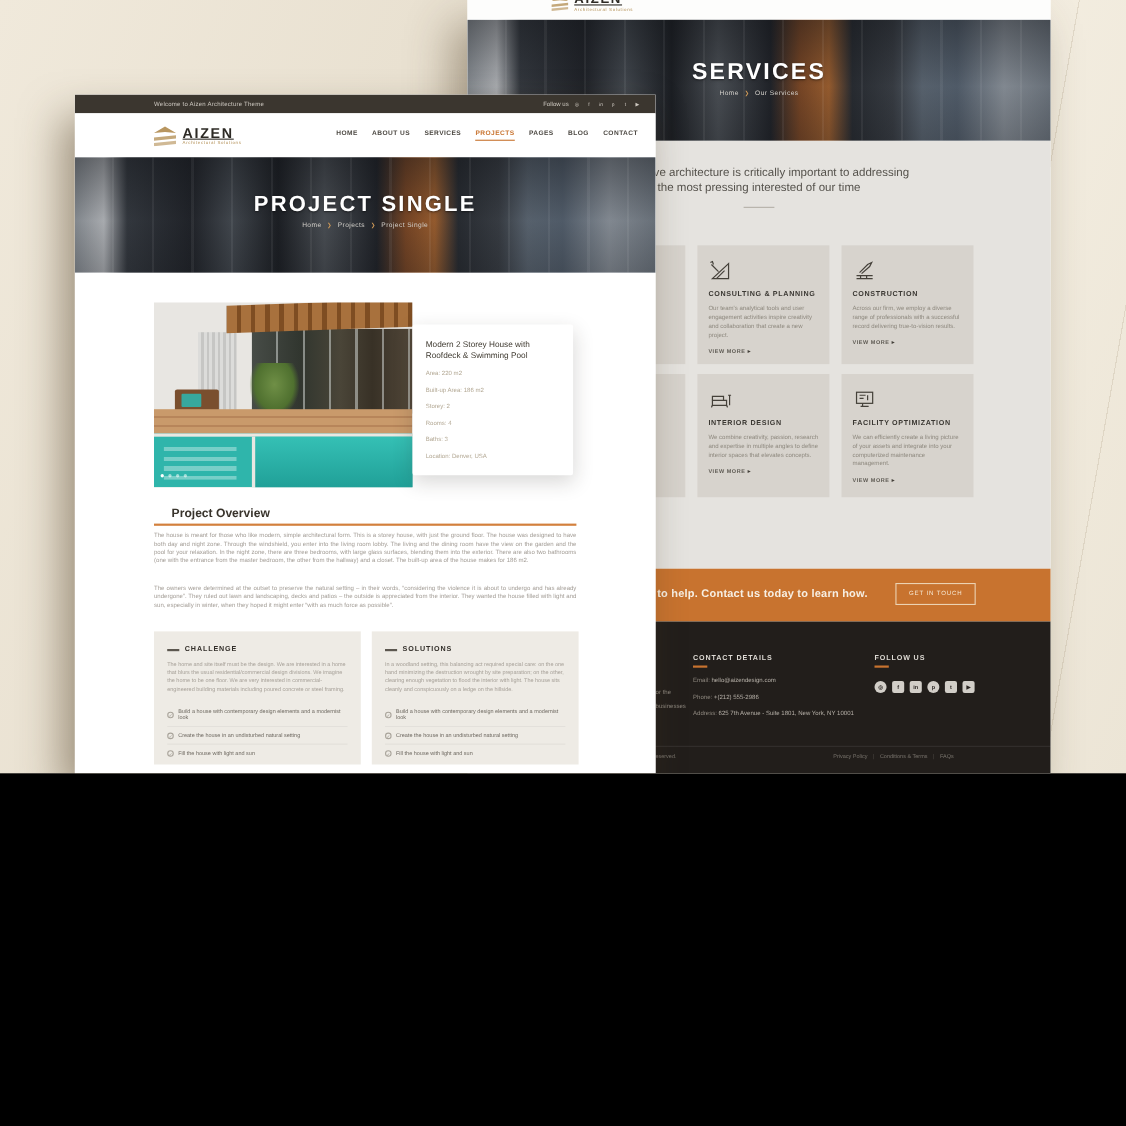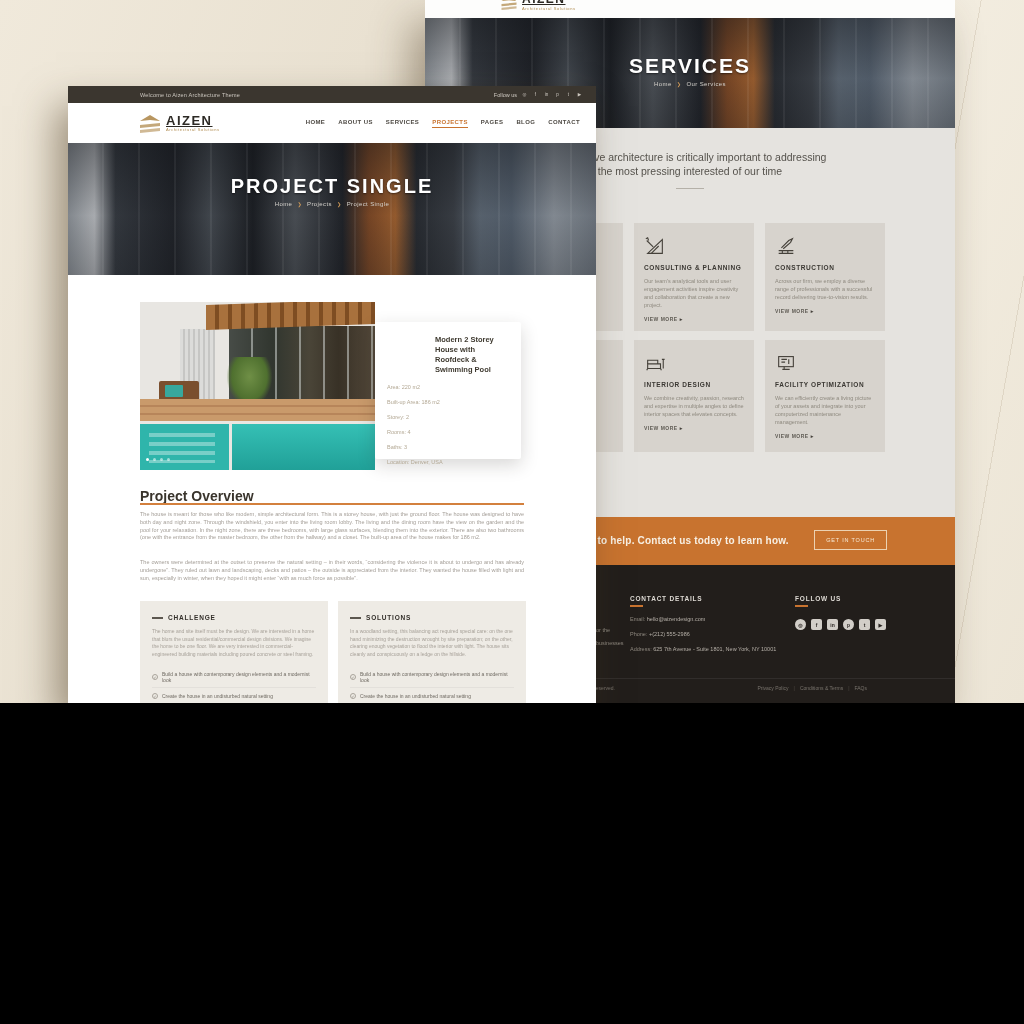--- a/index.html
+++ b/index.html
@@ -64,21 +64,21 @@
 
   
   .front { left:68px; top:86px; width:528px; height:617px; box-shadow:-12px 20px 36px rgba(75,58,32,.5); overflow:hidden; }
   .fp-topbar { height:17px; background:#3b362f; display:flex; align-items:center; color:#cdc8c0; font-size:5.5px; }
   .fp-topbar .welcome { margin-left:72px; letter-spacing:.2px; }
   .fp-topbar .right { margin-left:auto; margin-right:13px; display:flex; align-items:center; gap:4px; }
   .tico { display:inline-flex; align-items:center; justify-content:center; width:7px; height:7px; font-size:4.5px; color:#cdc8c0; }
   .fp-header { height:40px; background:#fff; display:flex; align-items:center; padding:0 16px 0 70px; }
   .fp-nav { margin-left:auto; display:flex; gap:13px; font-size:6px; font-weight:bold; letter-spacing:.4px; color:#4c4842; }
   .fp-nav .active { color:#c8732f; border-bottom:1px solid #c8732f; padding-bottom:2px; }
-  .fp-hero { height:132px; }
+  .fp-hero { height:105px; }
   .fp-hero .hero-title { padding-top:32px; font-size:20px; }
   .fp-body { position:relative; height:455px; background:#fff; }
   .photo { position:absolute; left:72px; top:27px; width:235px; height:168px; background:#e8e6e2; overflow:hidden; }
   .pergola { position:absolute; left:28%; top:0; width:72%; height:25px;
     background:repeating-linear-gradient(90deg,#a8713d 0 9px,#7e4d22 9px 13px); transform:skewY(-2deg); }
   .curtain { position:absolute; left:17%; top:16%; width:15%; height:46%;
     background:repeating-linear-gradient(90deg,#dcdcda 0 3px,#c6c6c4 3px 5px); }
   .glass { position:absolute; left:38%; top:14%; width:62%; height:46%;
     background:linear-gradient(90deg,#474c47 0%,#31362f 30%,#4a4538 55%,#383126 75%,#53483a 100%); }
   .glass::after { content:""; position:absolute; inset:0;
@@ -94,23 +94,23 @@
   .pool::before { content:""; position:absolute; left:0; top:0; width:100%; height:3px; background:#e9e7e2; }
   .pool::after { content:""; position:absolute; left:38%; top:3px; width:62%; height:100%;
     background:linear-gradient(180deg,#35c0b5, #1f9e96); border-left:3px solid #e9e7e2; }
   .pool-steps { position:absolute; left:4%; top:78%; width:28%; height:18%;
     background:repeating-linear-gradient(180deg, rgba(255,255,255,.35) 0 4px, transparent 4px 9px); z-index:2; }
   .dots { position:absolute; left:78px; top:183px; display:flex; gap:4px; z-index:3; }
   .dot { width:3px; height:3px; border-radius:50%; background:rgba(255,255,255,.55); }
   .dot.on { background:#fff; }
   .infocard { position:absolute; left:307px; top:47px; width:146px; height:137px; background:#fff;
     box-shadow:0 6px 18px rgba(40,35,25,.18); border-radius:2px; padding:13px 12px; z-index:4; }
-  .infocard h3 { font-size:7.5px; line-height:10px; font-weight:bold; color:#3f3a30;margin-left:48px; }
+  .infocard h3 { font-size:7.5px; line-height:10px; font-weight:normal; color:#3f3a30; }
   .detail { margin-top:9px; font-size:5.5px; color:#b3a894; }
-  .ov-h { position:absolute; left:72px; top:213px; font-size:14px; font-weight:bold; color:#39342c; }
+  .ov-h { position:absolute; left:88px; top:213px; font-size:11px; font-weight:bold; color:#39342c; }
   .ov-div { position:absolute; left:72px; top:228px; width:384px; height:2px; background:#d3803d; }
   .ov-p { position:absolute; left:72px; width:384px; font-size:5.5px; line-height:7.8px; color:#a39d96; text-align:justify; }
   .ov-p1 { top:236px; } .ov-p2 { top:284px; }
   .box { position:absolute; top:326px; width:188px; height:121px; background:#eeebe5; padding:13px 12px; overflow:hidden; }
   .box.challenge { left:72px; } .box.solutions { left:270px; }
   .box-h { display:flex; align-items:center; gap:5px; }
   .box-dash { width:11px; height:2px; background:#5c574f; }
   .box-h span { font-size:6.5px; font-weight:bold; letter-spacing:.8px; color:#332f2a; }
   .box p { margin-top:7px; font-size:5px; line-height:7.5px; color:#a7a199; }
   .items { margin-top:8px; }

